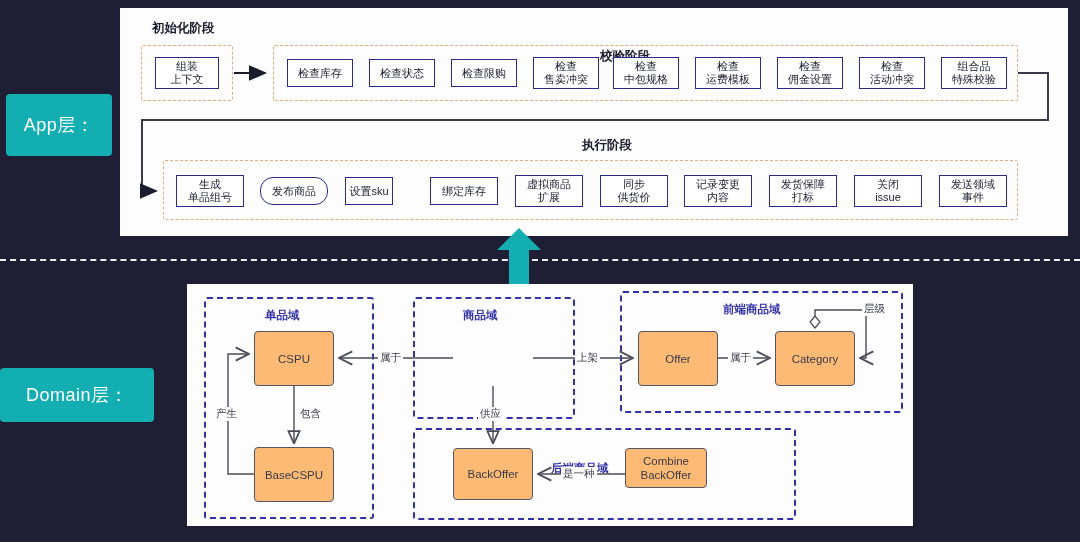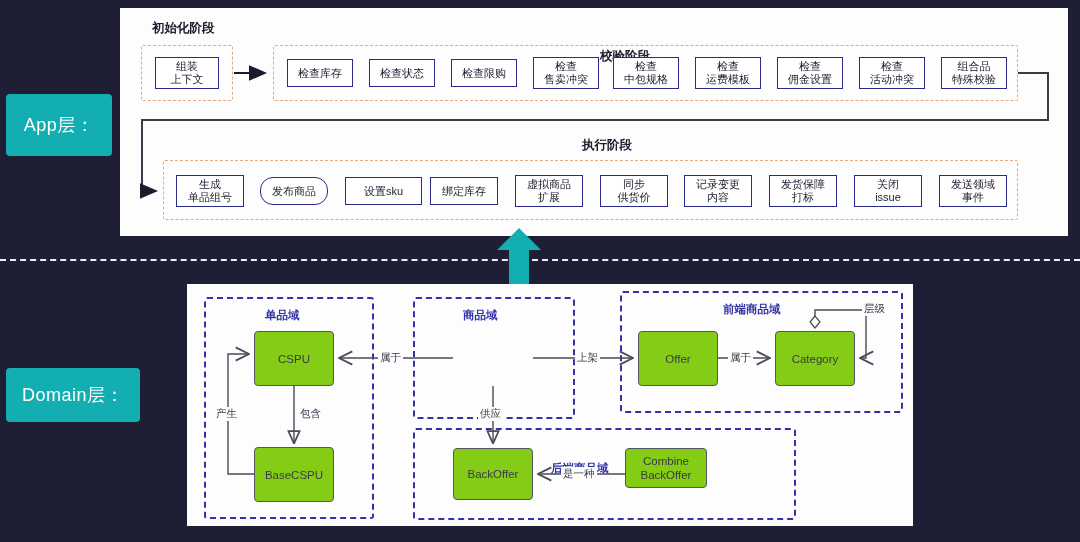--- a/index.html
+++ b/index.html
@@ -20,21 +20,21 @@
     position: absolute;
     background: #13aeb2;
     border-radius: 4px;
     color: #ffffff;
     display: flex; align-items: center; justify-content: center;
     font-size: 18px;
     letter-spacing: .5px;
     white-space: nowrap;
   }
   #chip-app    { left: 6px;  top: 94px;  width: 106px; height: 62px; }
-  #chip-domain { left: 6px;  top: 368px; width: 134px; height: 54px; }
+  #chip-domain { left: 0;  top: 368px; width: 154px; height: 54px; }
 
   
   .panel {
     position: absolute;
     background: #fdfdfd;
   }
   #panel-app    { left: 120px; top: 8px;   width: 948px; height: 228px; }
   #panel-domain { left: 187px; top: 284px; width: 726px; height: 242px; }
 
   
@@ -80,21 +80,21 @@
   }
   .dom-title {
     position: absolute;
     font-size: 11.5px; font-weight: bold; color: #3232a8;
     white-space: nowrap;
   }
   .ebox {
     position: absolute;
     border: 1.3px solid #555566;
     border-radius: 4px;
-    background: #84cc16;
+    background: #fdba74;
     color: #3a3a48;
     font-size: 11.5px;
     line-height: 14px;
     display: flex; flex-direction: column;
     align-items: center; justify-content: center;
     text-align: center;
     white-space: pre-line;
   }
   .edge-label {
     position: absolute;
@@ -145,21 +145,21 @@
 佣金设置</div>
   <div class="pbox" style="left:859px; top:57px; width:66px; height:32px;">检查
 活动冲突</div>
   <div class="pbox" style="left:941px; top:57px; width:66px; height:32px;">组合品
 特殊校验</div>
 
   <div class="dash-group" id="grp-execute" style="left:163px; top:160px; width:855px; height:60px;"></div>
   <div class="pbox" style="left:176px; top:175px; width:68px; height:32px;">生成
 单品组号</div>
   <div class="pbox" style="left:260px; top:177px; width:68px; height:28px;border-radius:13px;">发布商品</div>
-  <div class="pbox" style="left:345px; top:177px; width:77px; height:28px;">设置sku</div>
+  <div class="pbox" style="left:345px; top:177px; width:48px; height:28px;">设置sku</div>
   <div class="pbox" style="left:430px; top:177px; width:68px; height:28px;">绑定库存</div>
   <div class="pbox" style="left:515px; top:175px; width:68px; height:32px;">虚拟商品
 扩展</div>
   <div class="pbox" style="left:600px; top:175px; width:68px; height:32px;">同步
 供货价</div>
   <div class="pbox" style="left:684px; top:175px; width:68px; height:32px;">记录变更
 内容</div>
   <div class="pbox" style="left:769px; top:175px; width:68px; height:32px;">发货保障
 打标</div>
   <div class="pbox" style="left:854px; top:175px; width:68px; height:32px;">关闭

